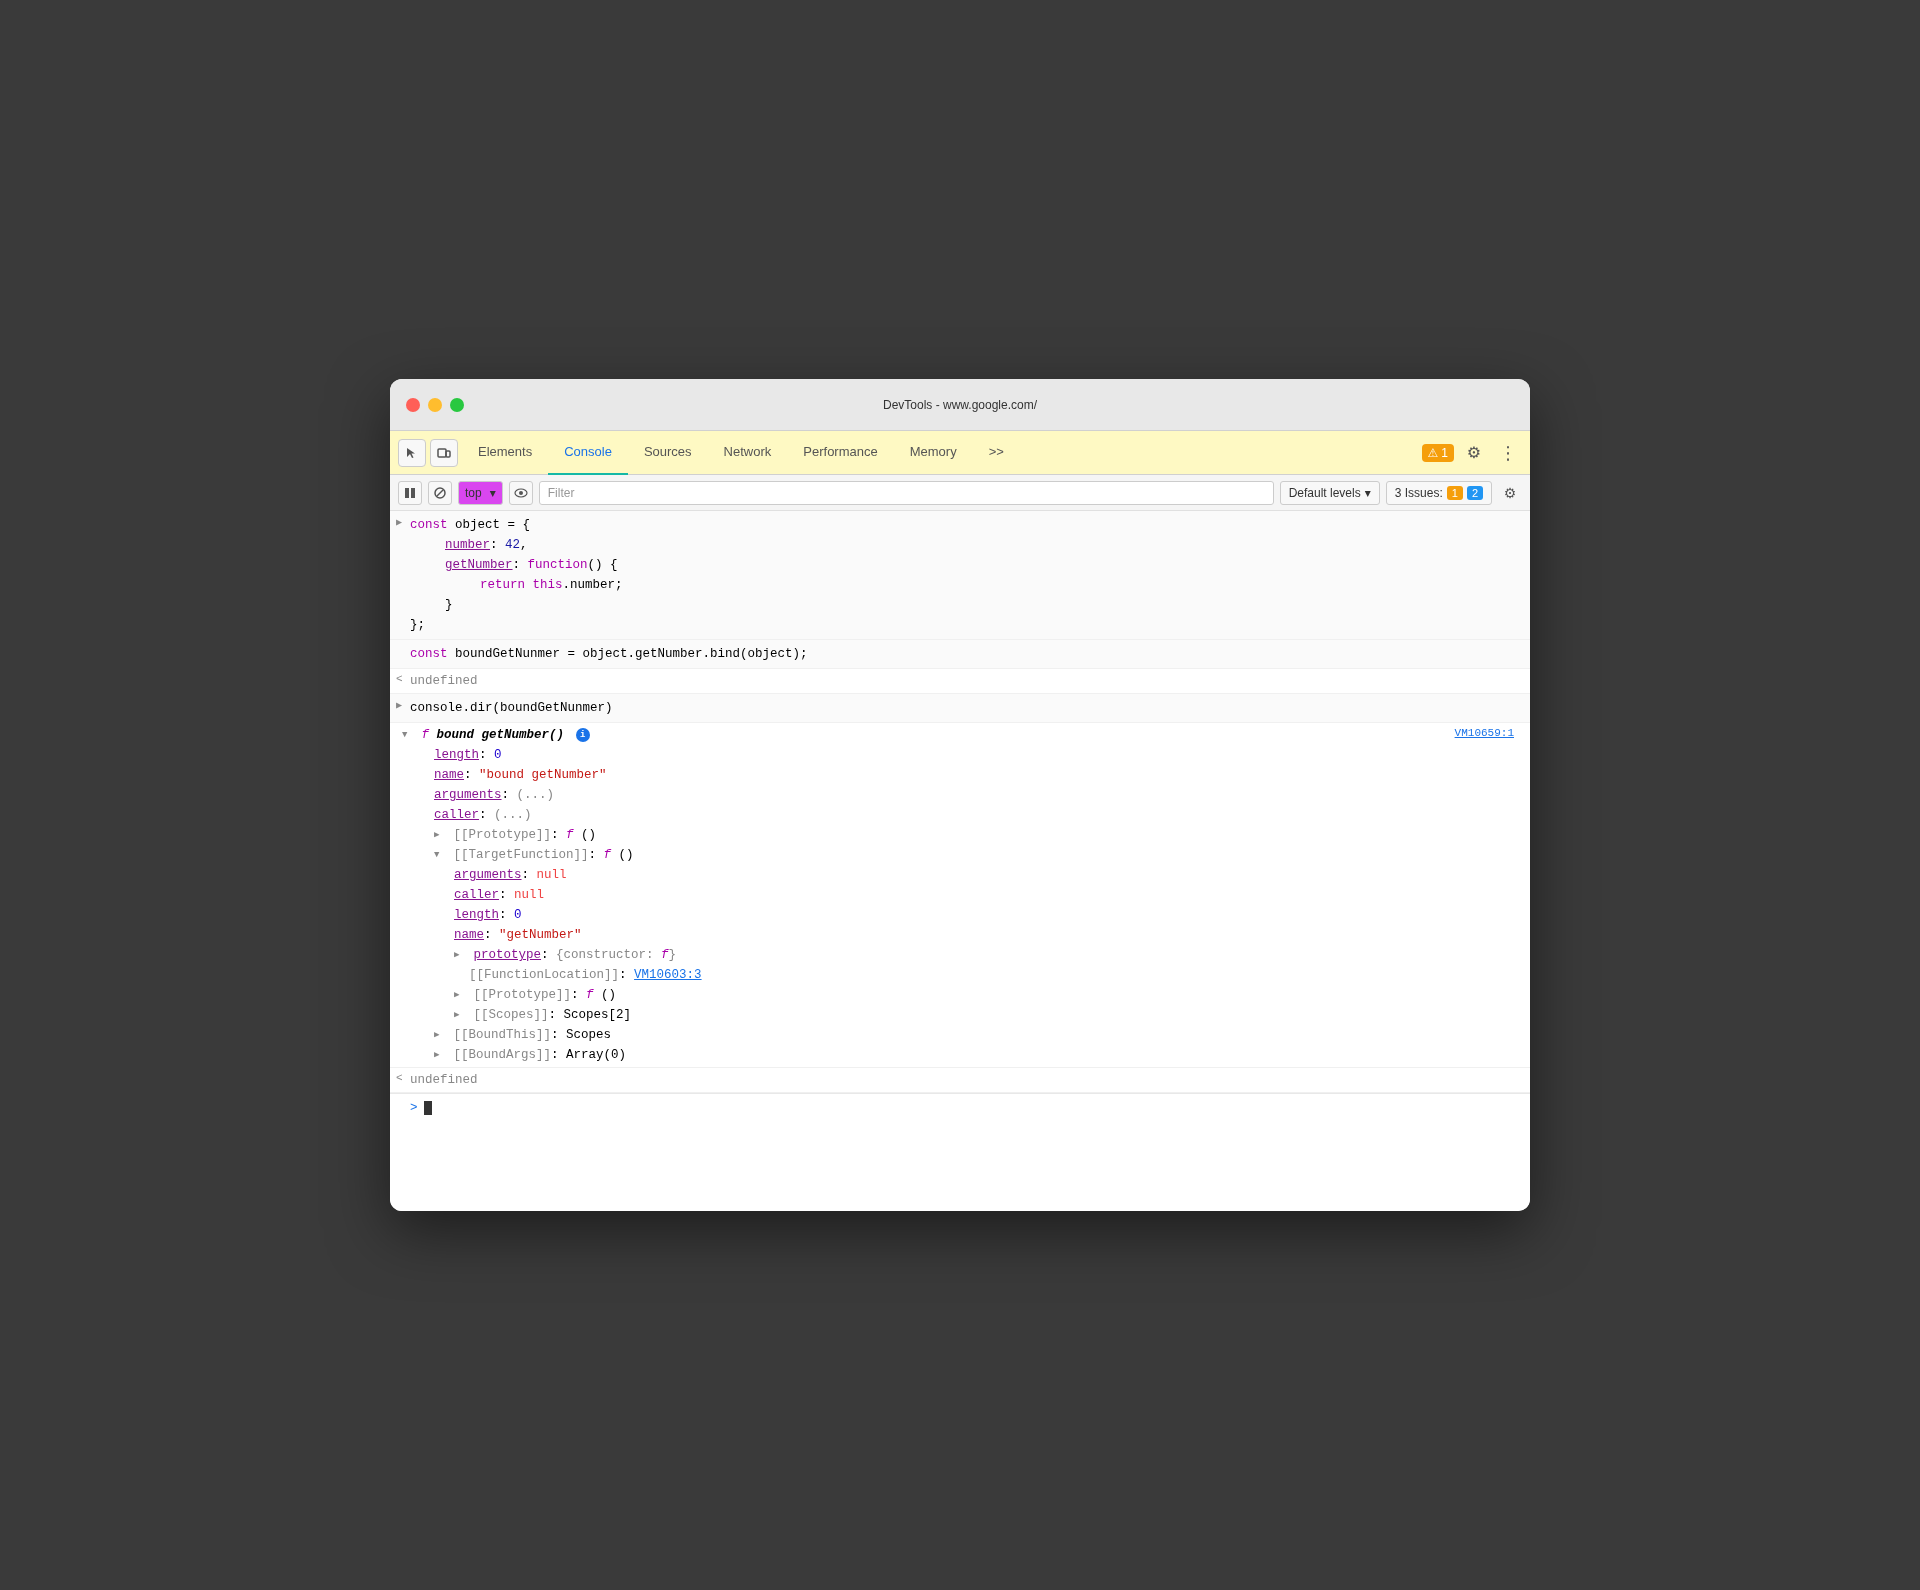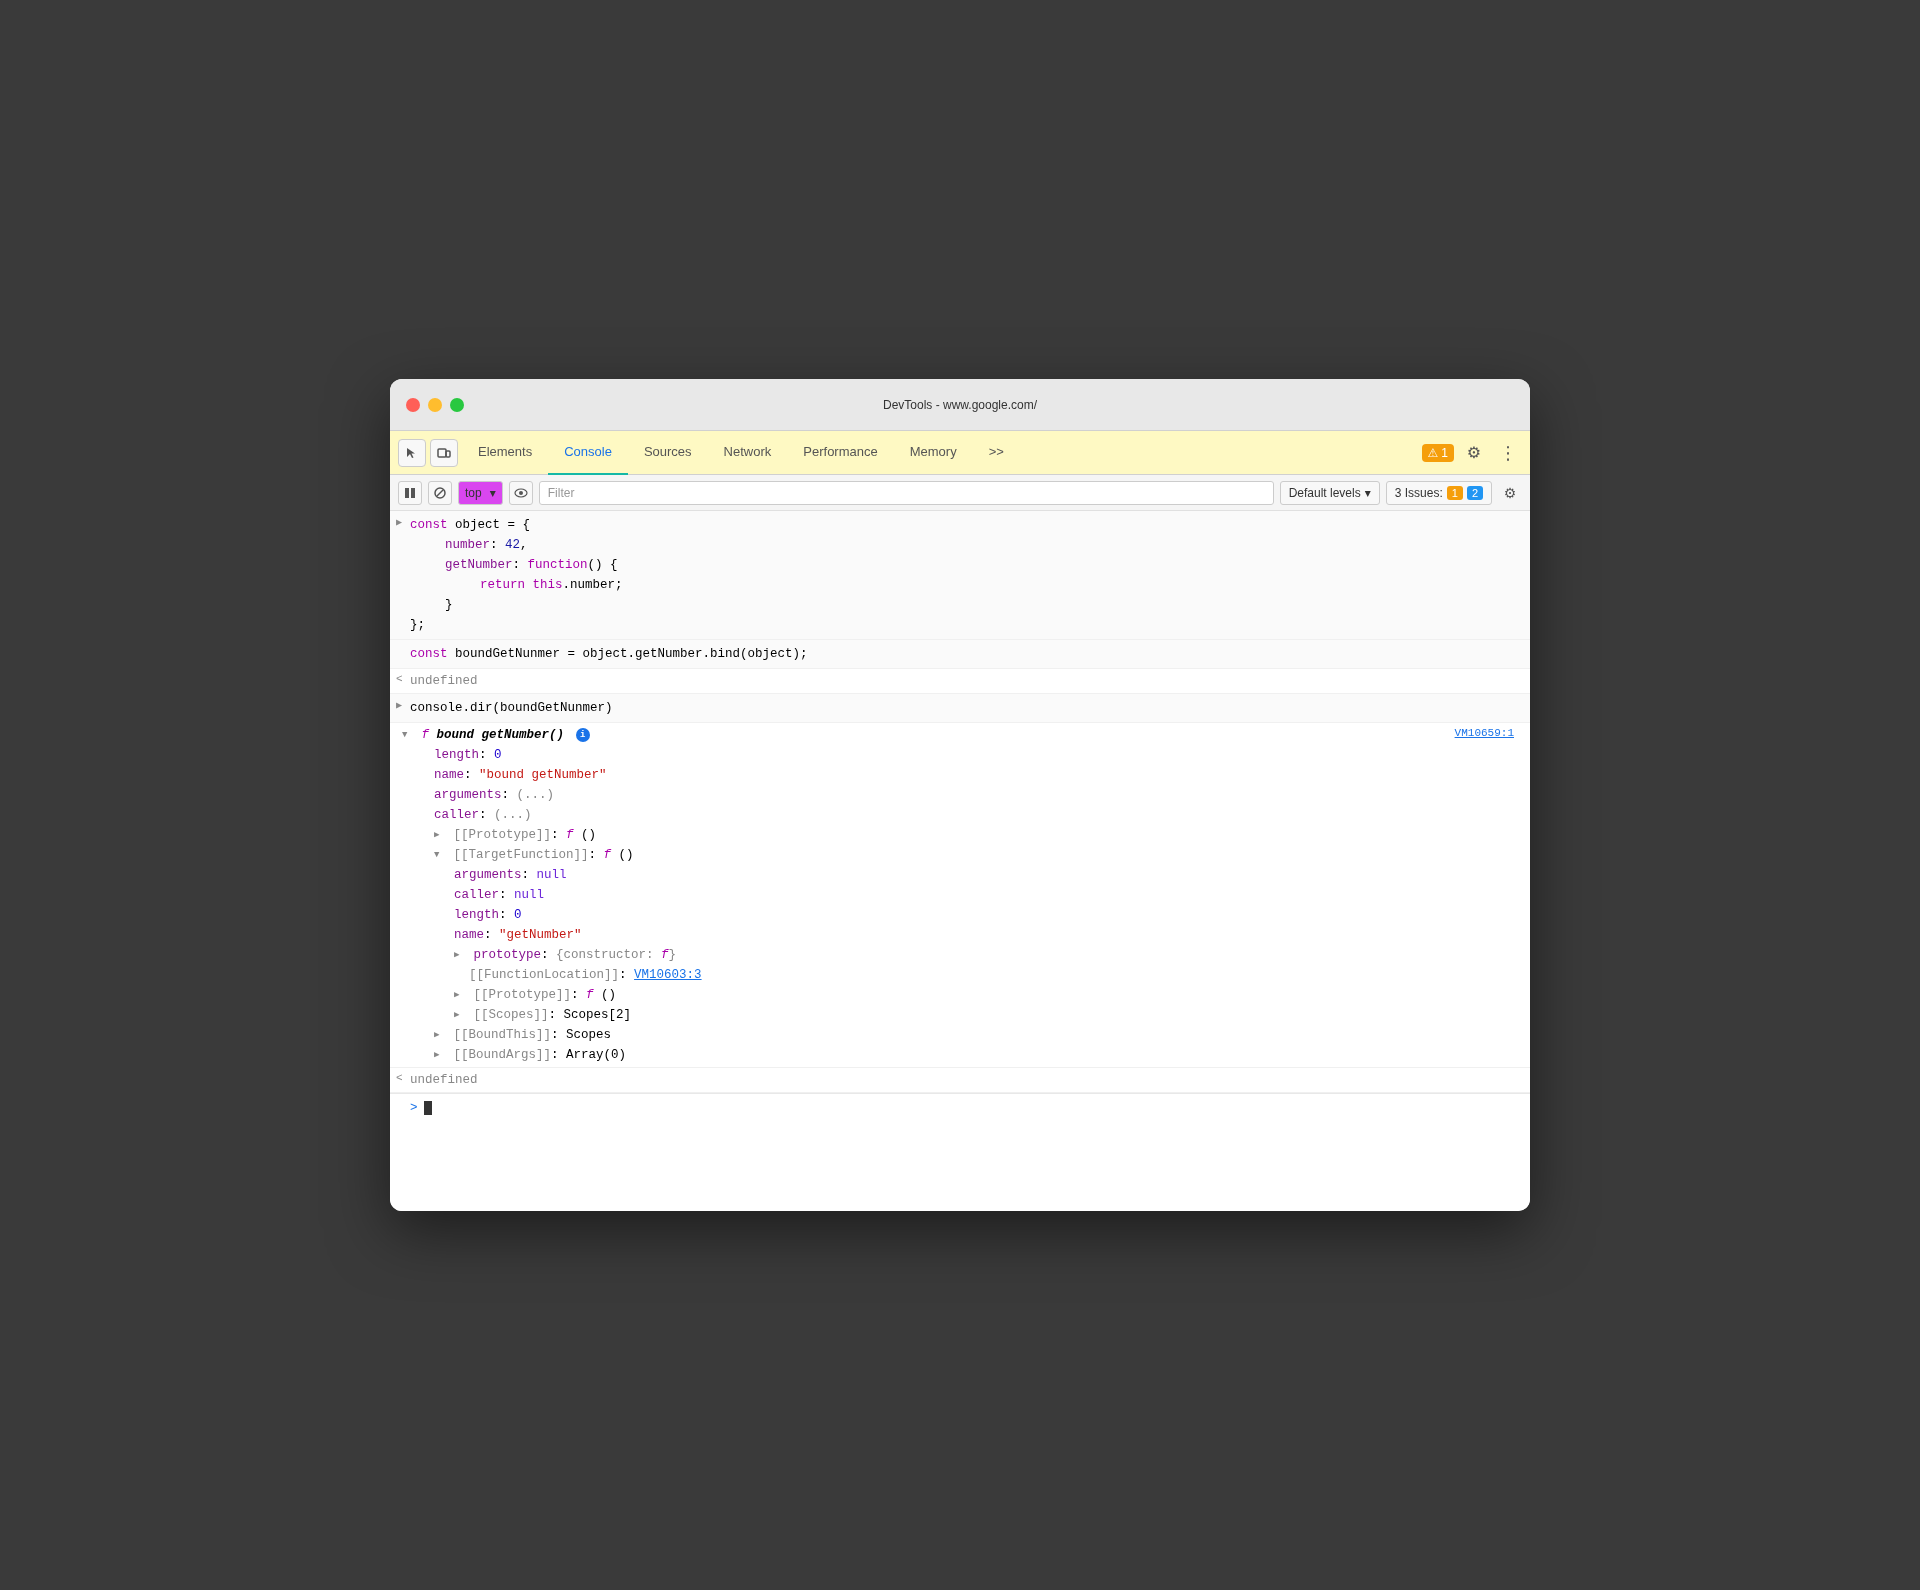--- a/index.html
+++ b/index.html
@@ -261,23 +261,23 @@
       font-size: 10px;
       cursor: pointer;
     }
 
     
     .kw { color: #aa00aa; } 
     .kw-const { color: #aa00aa; }
     .num { color: #1a1aa6; } 
     .str { color: #c41a16; } 
     .fn-kw { color: #aa00aa; font-style: italic; }
-    .prop { color: #881391; } 
+    .prop { color: #881391; text-decoration: underline; } 
     .val-num { color: #1c00cf; }
-    .val-null { color: #6d28d9; }
+    .val-null { color: #ef4444; }
     .gray { color: #888; }
     .blue-link { color: #1a73e8; text-decoration: underline; cursor: pointer; }
 
     .code-line {
       display: block;
       white-space: pre;
     }
     .indent1 { padding-left: 20px; }
     .indent2 { padding-left: 40px; }
 

